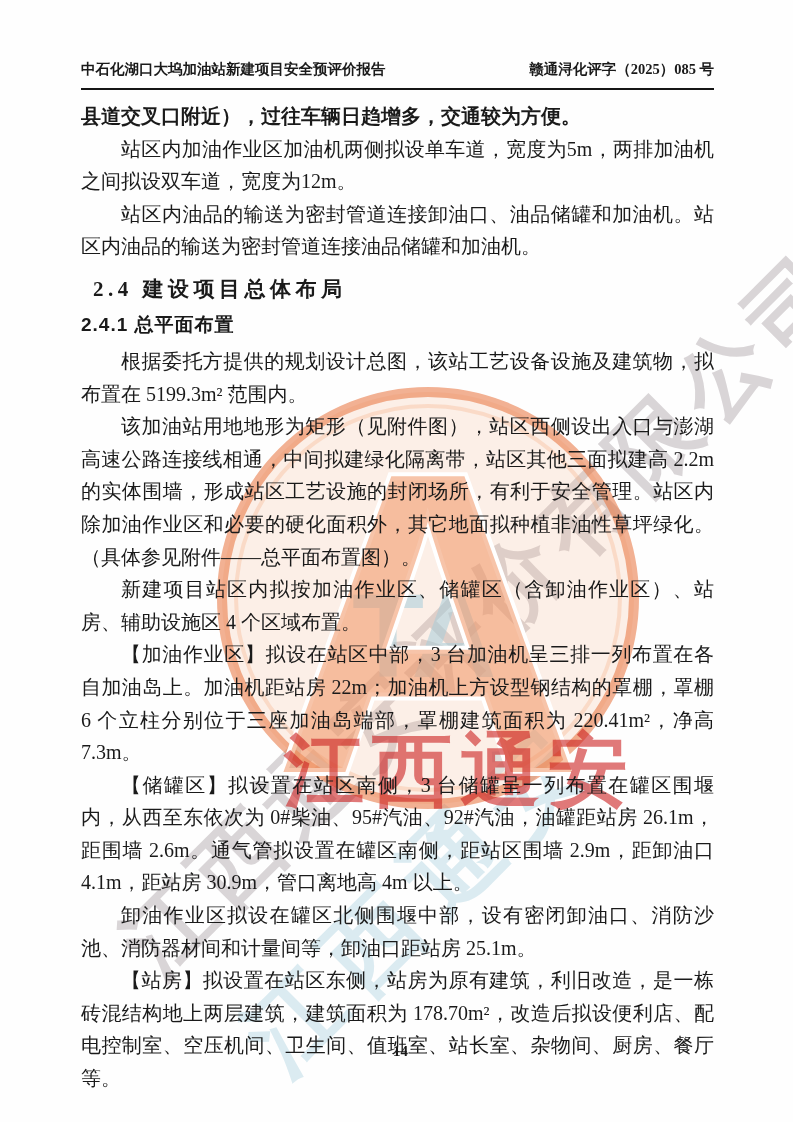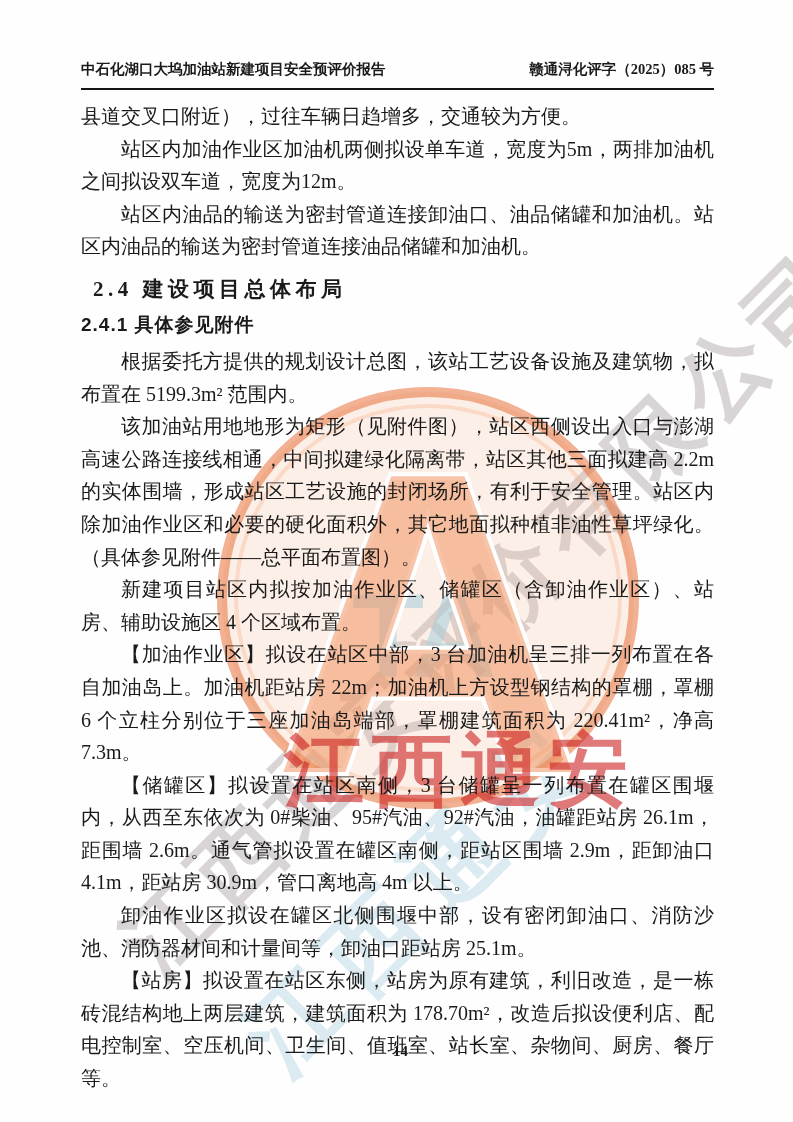--- a/index.html
+++ b/index.html
@@ -49,21 +49,21 @@
     margin-top:60px;padding-bottom:9px;
     border-bottom:2.5px solid #151515;
     font-size:14.5px;font-weight:bold;
   }
   .header .doc-no{font-size:14.5px;}
   .bodytext{margin-top:10px;}
   .para{
     margin:0;font-size:20px;line-height:32.6px;
     text-align:justify;text-indent:2em;
   }
-  .para.cont{text-indent:0;}
+  .para.cont{text-indent:0;font-weight:bold;}
   .h24{
     margin:9px 0 2px 12px;font-size:21px;font-weight:bold;
     letter-spacing:4.5px;line-height:34px;
     font-family:"Liberation Serif",serif;
   }
   .h241{
     margin:2px 0 4px 0;font-size:19px;font-weight:bold;
     letter-spacing:1px;line-height:33px;
     font-family:"Liberation Sans",sans-serif;
   }
@@ -97,21 +97,21 @@
       <span class="title">中石化湖口大坞加油站新建项目安全预评价报告</span>
       <span class="doc-no">赣通浔化评字（2025）085 号</span>
     </div>
 
     <div class="bodytext">
       <p class="para cont">县道交叉口附近），过往车辆日趋增多，交通较为方便。</p>
       <p class="para">站区内加油作业区加油机两侧拟设单车道，宽度为5m，两排加油机之间拟设双车道，宽度为12m。</p>
       <p class="para">站区内油品的输送为密封管道连接卸油口、油品储罐和加油机。站区内油品的输送为密封管道连接油品储罐和加油机。</p>
 
       <h3 class="h24">2.4 建设项目总体布局</h3>
-      <h4 class="h241">2.4.1 具体参见附件</h4>
+      <h4 class="h241">2.4.1 总平面布置</h4>
 
       <p class="para">根据委托方提供的规划设计总图，该站工艺设备设施及建筑物，拟布置在 5199.3m² 范围内。</p>
       <p class="para">该加油站用地地形为矩形（见附件图），站区西侧设出入口与澎湖高速公路连接线相通，中间拟建绿化隔离带，站区其他三面拟建高 2.2m 的实体围墙，形成站区工艺设施的封闭场所，有利于安全管理。站区内除加油作业区和必要的硬化面积外，其它地面拟种植非油性草坪绿化。（具体参见附件——总平面布置图）。</p>
       <p class="para">新建项目站区内拟按加油作业区、储罐区（含卸油作业区）、站房、辅助设施区 4 个区域布置。</p>
       <p class="para">【加油作业区】拟设在站区中部，3 台加油机呈三排一列布置在各自加油岛上。加油机距站房 22m；加油机上方设型钢结构的罩棚，罩棚 6 个立柱分别位于三座加油岛端部，罩棚建筑面积为 220.41m²，净高 7.3m。</p>
       <p class="para">【储罐区】拟设置在站区南侧，3 台储罐呈一列布置在罐区围堰内，从西至东依次为 0#柴油、95#汽油、92#汽油，油罐距站房 26.1m，距围墙 2.6m。通气管拟设置在罐区南侧，距站区围墙 2.9m，距卸油口 4.1m，距站房 30.9m，管口离地高 4m 以上。</p>
       <p class="para">卸油作业区拟设在罐区北侧围堰中部，设有密闭卸油口、消防沙池、消防器材间和计量间等，卸油口距站房 25.1m。</p>
       <p class="para">【站房】拟设置在站区东侧，站房为原有建筑，利旧改造，是一栋砖混结构地上两层建筑，建筑面积为 178.70m²，改造后拟设便利店、配电控制室、空压机间、卫生间、值班室、站长室、杂物间、厨房、餐厅等。</p>
     </div>
 

